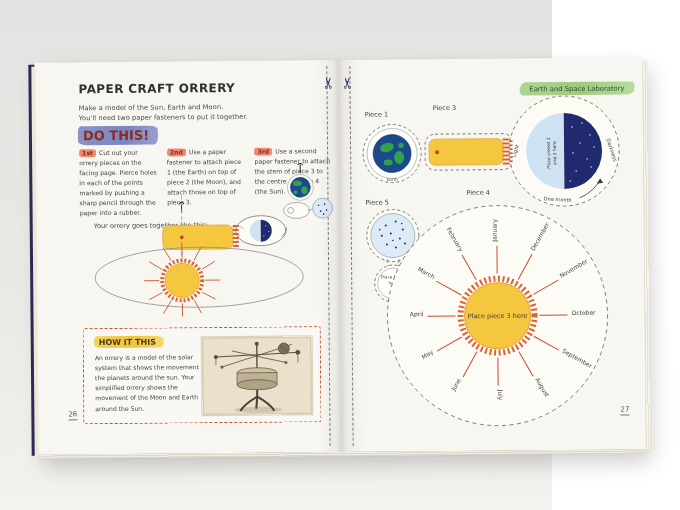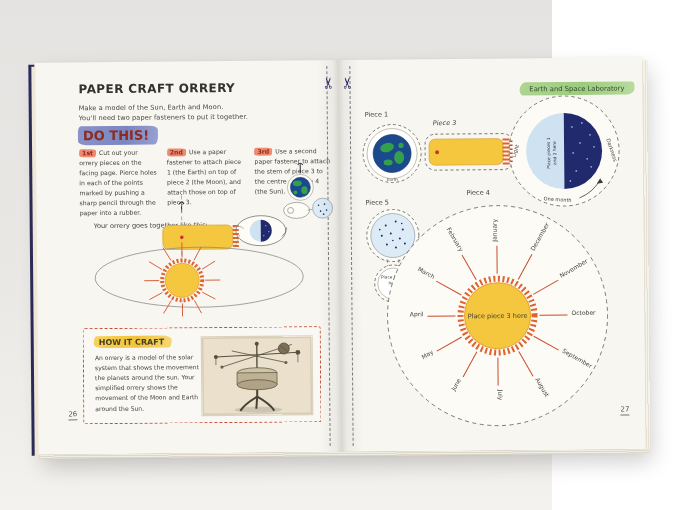--- a/index.html
+++ b/index.html
@@ -42,21 +42,21 @@
   .how-heading{position:absolute;left:10px;top:7px;background:linear-gradient(95deg,#f4d35c,#f0c43d 55%,#f6d873);
       color:#4a3d1c;font-weight:bold;font-size:8px;padding:1.5px 8px 1.5px 5px;border-radius:3px 10px 3px 9px / 7px 4px 7px 4px;}
   .how-body{position:absolute;left:11px;top:24px;width:112px;margin:0;font-size:6.1px;line-height:1.66;color:#45453e;}
   .how-photo{position:absolute;right:8px;top:9px;box-shadow:0 0 0 1px #d9d2bf;}
 
   
   .rp-title{position:absolute;left:24px;top:22px;margin:0;font-size:11px;font-weight:bold;color:#33332c;letter-spacing:.3px;}
   .lab-badge{position:absolute;right:8px;top:24px;background:linear-gradient(95deg,#aed592,#9ccb7e 55%,#b8dc9e);
       color:#31492a;font-size:6.8px;padding:2.5px 10px;border-radius:10px 5px 12px 6px / 12px 7px 10px 8px;}
   .piece-label{position:absolute;font-size:6.5px;color:#3d3d36;}
-  .pl-1{left:26px;top:51px;} .pl-2{left:26px;top:139px;} .pl-3{left:94px;top:60px;font-style:italic;} .pl-4{left:127px;top:130px;}
+  .pl-1{left:26px;top:51px;} .pl-2{left:26px;top:139px;} .pl-3{left:94px;top:45px;} .pl-4{left:127px;top:130px;}
   .piece1-svg{position:absolute;left:18px;top:59px;}
   .piece2-svg{position:absolute;left:20px;top:148px;}
   .piece3-svg{position:absolute;left:85px;top:29px;}
   .piece4-svg{position:absolute;left:40px;top:140px;}
   .dial-center-text{position:absolute;left:203px;top:83px;width:32px;height:24px;transform:rotate(-90deg);
       font-size:4.4px;line-height:1.25;text-align:center;color:#343438;}
   .piece2-center-text{position:absolute;left:40px;top:215px;width:26px;font-size:4.3px;line-height:1.3;text-align:center;color:#45453e;}
   svg text{font-family:"DejaVu Sans",sans-serif;}
 </style>
 </head>
@@ -153,21 +153,21 @@
               <line x1="76" y1="108" x2="63" y2="100"></line>
             <line x1="85" y1="99" x2="77" y2="86"></line>
               <line x1="96" y1="96" x2="96" y2="81"></line>
             <line x1="108" y1="99" x2="115" y2="86"></line>
               <line x1="116" y1="108" x2="129" y2="100"></line>
           </g>
         </g>
       </svg>
 
       <div class="how-box">
-        <div class="how-heading">HOW IT CRAFT</div>
+        <div class="how-heading">HOW IT THIS</div>
         <p class="how-body">An orrery is a model of the solar system that shows the movement of the planets around the sun. Your simplified orrery shows the movement of the Moon and Earth around the Sun.</p>
         <svg class="how-photo" width="110" height="78" viewBox="0 0 110 78">
           <rect x="0" y="0" width="110" height="78" fill="#eae0cb"></rect>
           <rect x="1" y="1" width="108" height="76" fill="none" stroke="#d8cdb4" stroke-width="1.5"></rect>
           <ellipse cx="56" cy="73" rx="24" ry="3" fill="rgba(0,0,0,0.12)"></ellipse>
           <g stroke="#57503f" fill="none">
             <line x1="14" y1="20" x2="96" y2="16" stroke-width="1"></line>
             <line x1="20" y1="30" x2="90" y2="8" stroke-width="0.8"></line>
             <line x1="30" y1="14" x2="84" y2="26" stroke-width="0.8"></line>
             <line x1="55" y1="8" x2="55" y2="34" stroke-width="1.4"></line>

